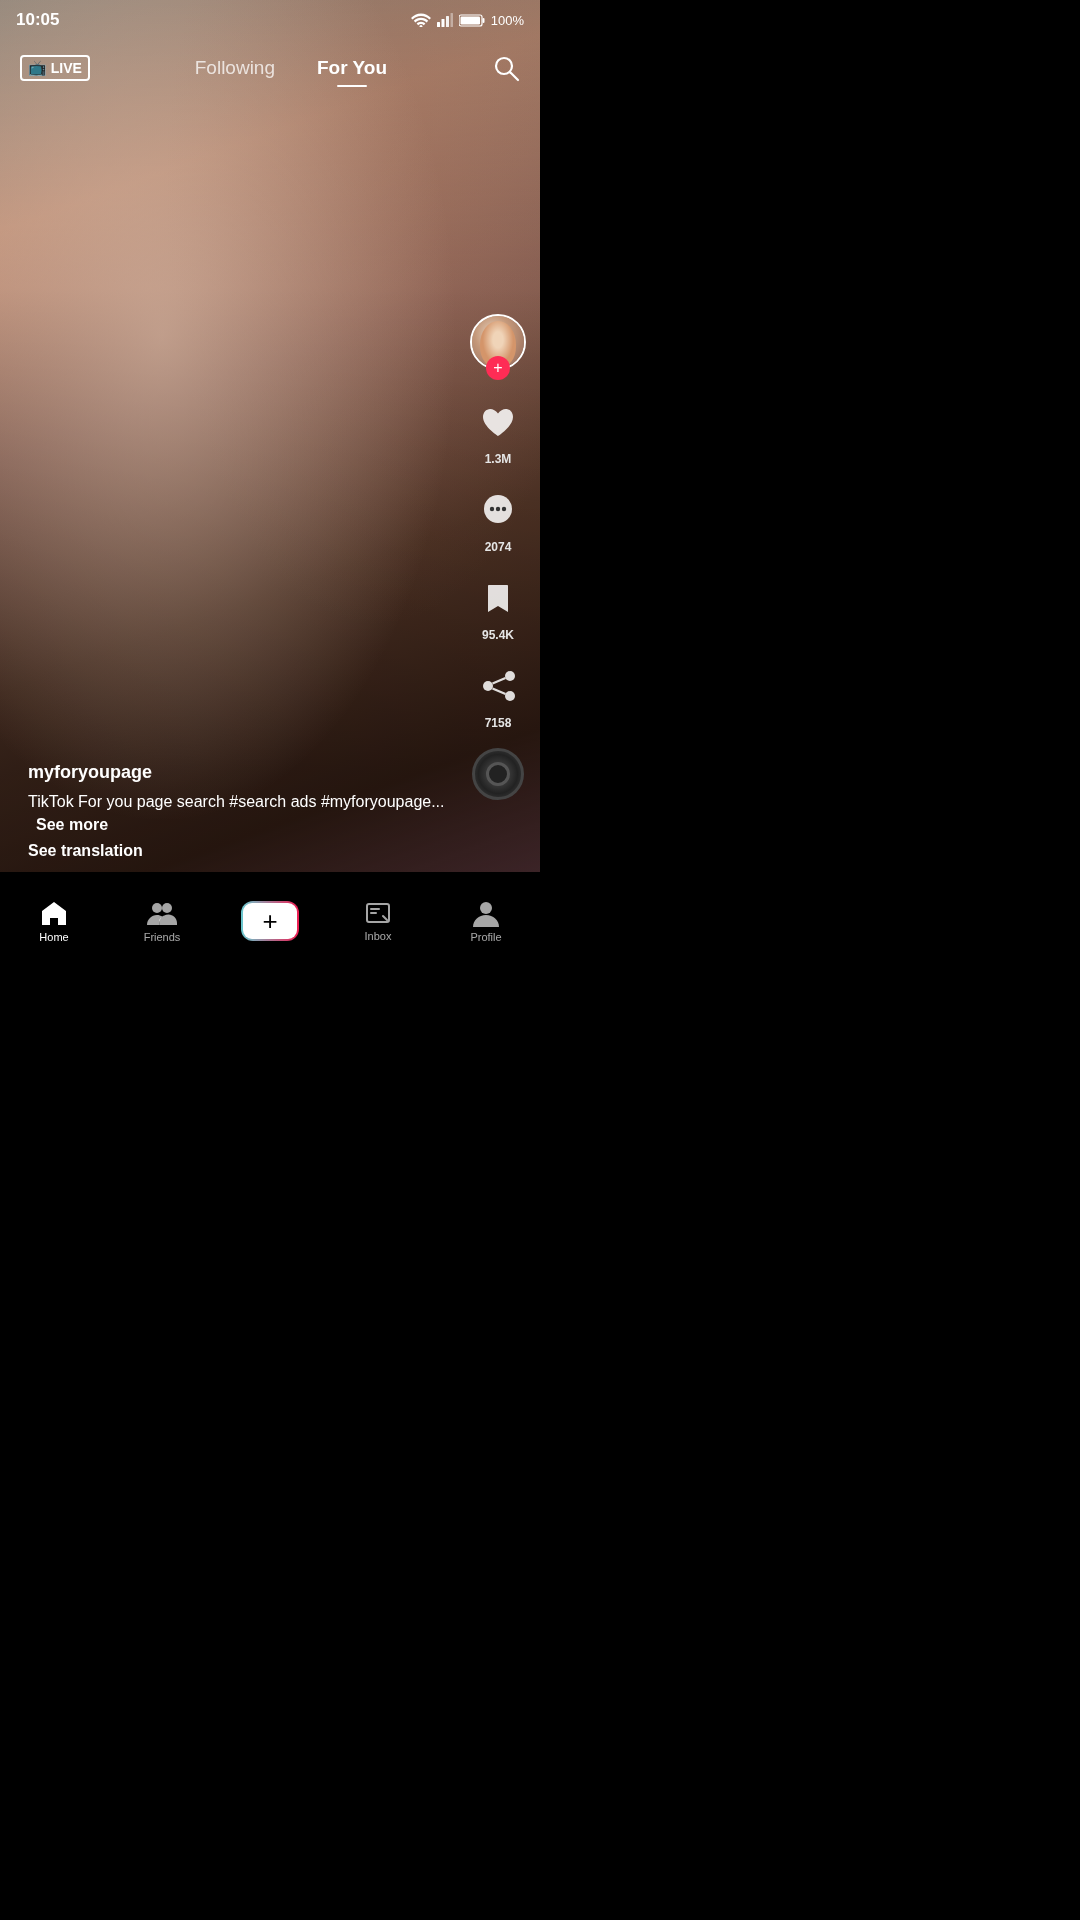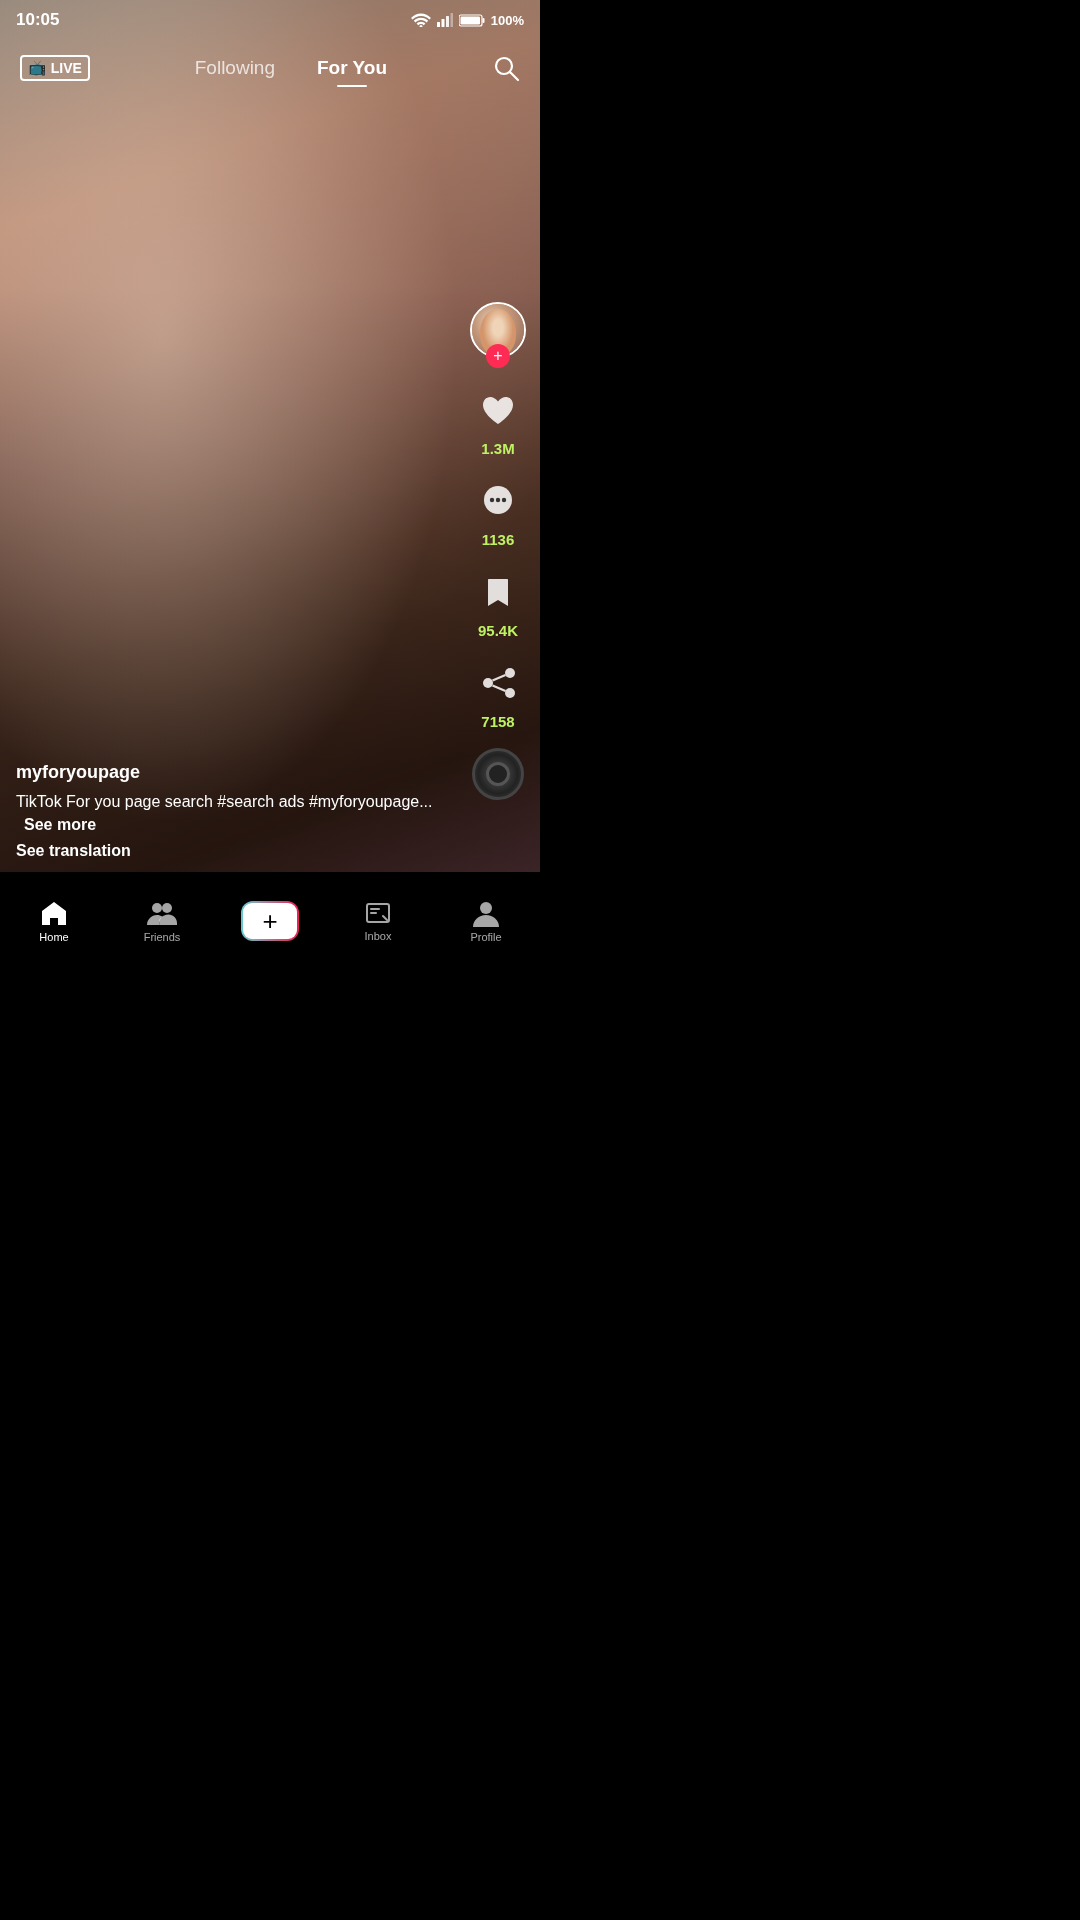--- a/index.html
+++ b/index.html
@@ -131,22 +131,22 @@
       gap: 4px;
     }
     .action-icon {
       width: 52px;
       height: 52px;
       display: flex;
       align-items: center;
       justify-content: center;
     }
     .action-count {
-      color: #bef264;
-      font-size: 15px;
+      color: #e5e5e5;
+      font-size: 12px;
       font-weight: 600;
       text-align: center;
     }
 
     
     .avatar-container {
       position: relative;
       width: 56px;
       height: 56px;
       margin-bottom: 8px;
@@ -213,21 +213,21 @@
       height: 18px;
       border-radius: 50%;
       background: #222;
       border: 3px solid #555;
     }
 
     
     .bottom-content {
       position: absolute;
       bottom: 100px;
-      left: 16px;
+      left: 28px;
       right: 80px;
       z-index: 10;
       margin-top: 28px;
     }
     .username {
       color: #fff;
       font-size: 18px;
       font-weight: 700;
       margin-bottom: 8px;
     }
@@ -342,21 +342,21 @@
         <rect x="13.5" y="0" width="2.5" height="14" rx="0.5" opacity="0.4"></rect>
       </svg>
     </span>
     <span class="battery-icon">
       <svg width="26" height="13" viewBox="0 0 26 13" fill="white">
         <rect x="0" y="1" width="23" height="11" rx="2" stroke="white" stroke-width="1.2" fill="none"></rect>
         <rect x="1.5" y="2.5" width="19.5" height="8" rx="1.2" fill="white"></rect>
         <rect x="23.5" y="4" width="2" height="5" rx="1" fill="white"></rect>
       </svg>
     </span>
-    <span style="color:#fff;font-size:13px;font-weight:700;">100%</span>
+    <span style="color:#fff;font-size:13px;font-weight:400;">100%</span>
   </div>
 </div>
 
 <div class="top-nav">
   <div class="live-btn">
     <span style="color:#fff;font-size:15px;">📺</span>
     <span class="live-icon">LIVE</span>
   </div>
   <div class="nav-tabs">
     <span class="nav-tab">Following</span>
@@ -392,21 +392,21 @@
 
   <div class="action-item">
     <div class="action-icon">
       <svg width="44" height="44" viewBox="0 0 44 44">
         <circle cx="22" cy="21" r="14" fill="white" opacity="0.85"></circle>
         <circle cx="16" cy="21" r="2.2" fill="#333"></circle>
         <circle cx="22" cy="21" r="2.2" fill="#333"></circle>
         <circle cx="28" cy="21" r="2.2" fill="#333"></circle>
       </svg>
     </div>
-    <span class="action-count">1136</span>
+    <span class="action-count">2074</span>
   </div>
 
   <div class="action-item">
     <div class="action-icon">
       <svg width="44" height="44" viewBox="0 0 44 44">
         <path d="M13 9H31C31.6 9 32 9.4 32 10V36L22 30L12 36V10C12 9.4 12.4 9 13 9Z" fill="white" opacity="0.85"></path>
       </svg>
     </div>
     <span class="action-count">95.4K</span>
   </div>

